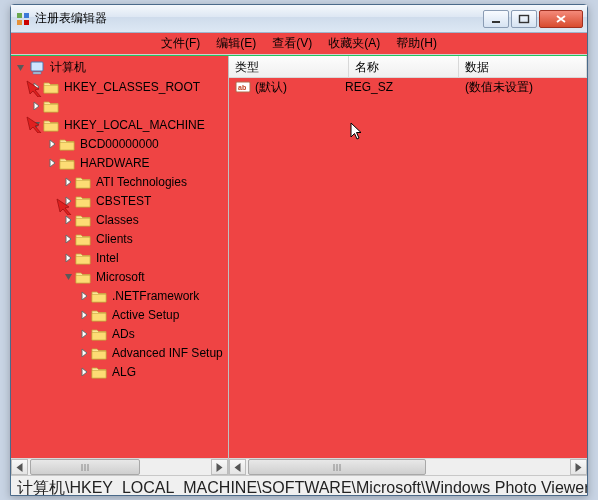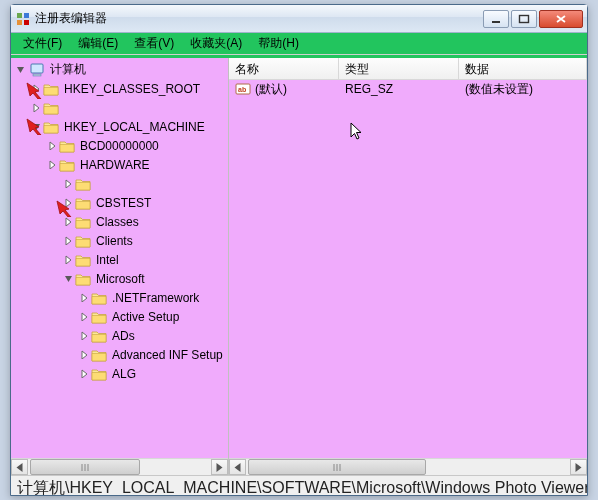--- a/index.html
+++ b/index.html
@@ -46,32 +46,33 @@
   border: 1px solid #8a9cb4;
   border-radius: 2px;
   display: flex; align-items: center; justify-content: center;
   background: linear-gradient(to bottom, #f8fbff, #d6e3f2);
   cursor: default;
 }
 .winbtn.close { background: linear-gradient(to bottom, #f48a7a, #d84b2f); border-color: #a03020; width: 44px; }
 .winbtn svg { width: 12px; height: 10px; }
 .menubar {
   height: 22px;
-  background: #22c55e;
+  background: #ef4444;
   border-bottom: 1px solid #d0d0d0;
   display: flex;
   align-items: center;
-  padding: 0 4px;
+  padding: 0 16px;
+  justify-content: center;
 }
 .menuitem { padding: 2px 8px; cursor: default; }
 .content {
   flex: 1;
   display: flex;
-  background: #f0abfc;
-  border-top: 3px solid #22c55e;
+  background: #ef4444;
+  border-top: 1px solid #22c55e;
   min-height: 0;
 }
 .treepane {
   width: 218px;
   border-right: 1px solid #c0c0c0;
   display: flex;
   flex-direction: column;
   min-height: 0;
 }
 .treescroll {
@@ -356,20 +357,21 @@
                       <li>
                           <div class="node">
                         <span class="expander">
                               <svg viewBox="0 0 9 9">
                                 <use href="#tri-closed"></use>
                               </svg>
                             </span>
                         <svg class="folder" viewBox="0 0 16 14">
                               <use href="#folder-ic"></use>
                             </svg>
+                        <span class="node-label">ATI Technologies</span>
                       </div>
                         </li>
                       <li>
                           <div class="node">
                         <svg class="red-arrow" style="left:-10px;top:6px" viewBox="0 0 18 18">
                               <use href="#red-arrow-ic"></use>
                             </svg>
                         <span class="expander">
                               <svg viewBox="0 0 9 9">
                                 <use href="#tri-closed"></use>
@@ -524,22 +526,22 @@
         <div class="sbbtn">
             <svg viewBox="0 0 10 10">
               <use href="#sb-right"></use>
             </svg>
           </div>
       </div>
     </div>
 
     <div class="listpane">
       <div class="listheader">
+        <div class="colhead" style="width:120px">类型</div>
         <div class="colhead" style="width:110px">名称</div>
-        <div class="colhead" style="width:120px">类型</div>
         <div class="colhead" style="flex:1">数据</div>
       </div>
       <div class="listbody">
         <div class="row">
           <div class="cell name" style="width:110px">
             <svg class="valicon" viewBox="0 0 16 14">
                 <use href="#val-str-ic"></use>
               </svg>
             <span>(默认)</span>
           </div>

